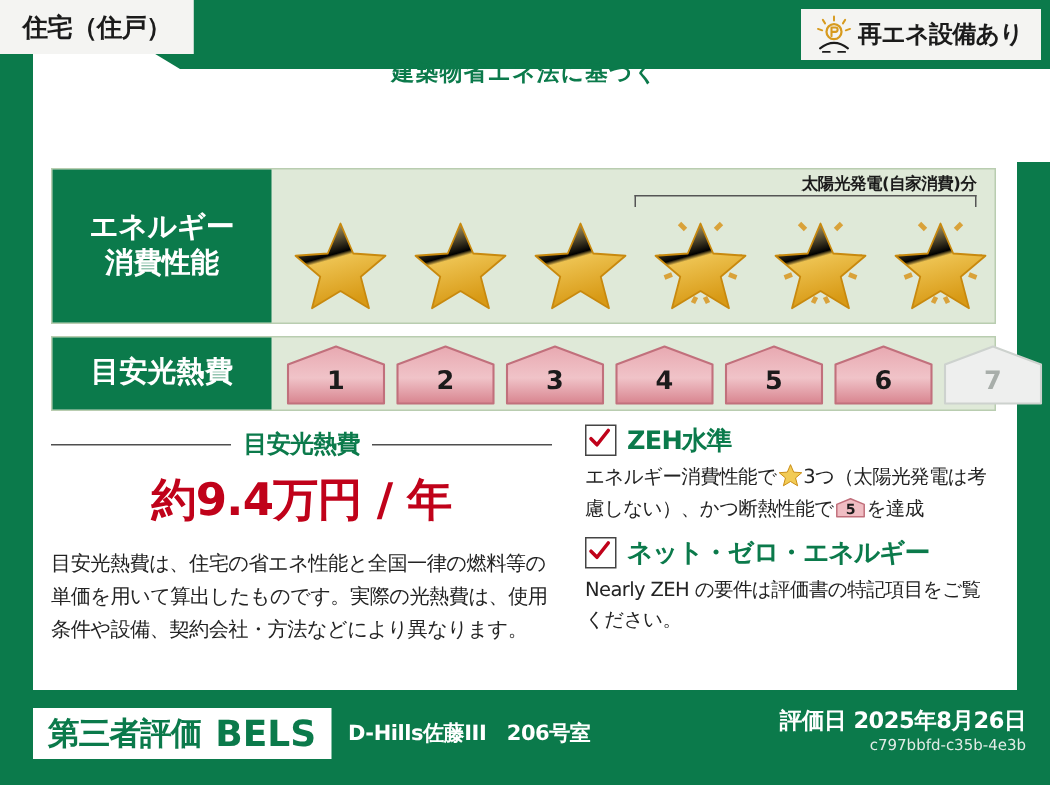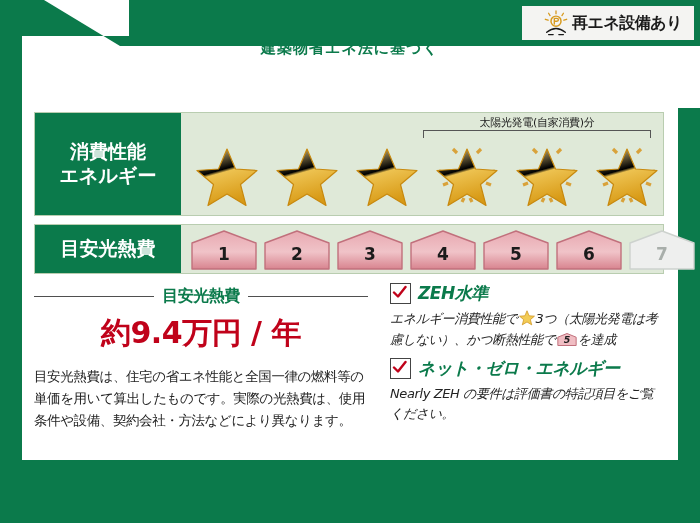--- a/index.html
+++ b/index.html
@@ -39,21 +39,21 @@
     color: #1b1b1b;
     letter-spacing: -0.5px;
   }
   .tag-renew {
     position: absolute;
     right: 6px; top: 6px;
     height: 34px;
     background: #f4f4f2;
     display: flex;
     align-items: center;
-    padding: 0 12px 0 20px;
+    padding: 0 12px 0 8px;
     gap: 2px;
   }
   .tag-renew .renew-label {
     font-size: 16px;
     font-weight: bold;
     color: #1b1b1b;
     letter-spacing: -0.5px;
   }
   .sun-icon { width: 28px; height: 26px; display:block; }
 
@@ -147,23 +147,23 @@
   .star-svg { position: absolute; left: 6px; top: 8px; }
   .spark-svg { position: absolute; left: 0; top: 0; }
 
   .solar-bracket {
     position: absolute;
     left: 242px; top: 4px;
     width: 228px;
   }
   .solar-bracket-text {
     font-size: 11px;
-    font-weight: normal;
+    font-weight: bold;
     color: #1b1b1b;
-    text-align: center;
+    text-align: right;
     line-height: 1.1;
     letter-spacing: -0.3px;
   }
   .bracket-line {
     position: relative;
     height: 7px;
     margin-top: 1px;
     border-top: 1px solid #555;
     border-left: 1px solid #555;
     border-right: 1px solid #555;
@@ -230,21 +230,21 @@
     color: #232323;
     line-height: 1.62;
     letter-spacing: -0.4px;
   }
 
   .lower-right {
     position: absolute;
     left: 356px; top: 0;
     width: 274px;
   }
-  .check-item { margin-bottom: 6px; font-style: italic; }
+  .check-item { margin-bottom: 6px; }
   .check-head {
     display: flex;
     align-items: center;
     gap: 7px;
   }
   .checkbox {
     width: 19px; height: 19px;
     border: 1.5px solid #444;
     background: #fff;
     position: relative;
@@ -342,20 +342,23 @@
   <div class="top-zone">
 
     <svg class="diag-white" viewBox="0 0 700 108" preserveAspectRatio="none">
       <polygon points="0,108 700,108 700,36 129,36 129,0 0,0" fill="#ffffff" opacity="0"></polygon>
       <polygon points="700,24 700,108 22,108 22,82 60,82 0,0 129,0 129,36 540,36 540,24" fill="#ffffff" opacity="0"></polygon>
       <path d="M 700,22 L 700,108 L 22,108 L 22,86 L 75,86 L 20,30 L 129,30 L 129,40 L 545,40 L 545,22 Z" fill="#ffffff" opacity="0"></path>
       <polygon points="129,0 700,0 700,16 170,56 700,56 700,108 22,108 22,92 52,92" fill="#ffffff" opacity="0"></polygon>
       <polygon points="22,108 700,108 700,46 120,46 44,0 129,0 129,36 22,36" fill="#ffffff"></polygon>
     </svg>
 
+    <div class="tag-housing">
+      <span>住宅（住戸）</span>
+    </div>
 
     <div class="tag-renew">
       <svg class="sun-icon" viewBox="0 0 30 28">
         <g stroke="#d79a1e" stroke-width="1.4" stroke-linecap="round" fill="none">
           <line x1="15" y1="1" x2="15" y2="4"></line>
           <line x1="7" y1="3.5" x2="8.6" y2="6"></line>
           <line x1="23" y1="3.5" x2="21.4" y2="6"></line>
           <line x1="3.5" y1="10" x2="6.5" y2="11"></line>
           <line x1="26.5" y1="10" x2="23.5" y2="11"></line>
         </g>
@@ -370,22 +373,22 @@
     <div class="title-block">
       <div class="title-small">建築物省エネ法に基づく</div>
       <div class="title-large">省エネ性能ラベル</div>
     </div>
   </div>
 
   <div class="body-white">
 
     <div class="perf-row perf-energy">
       <div class="perf-label two-line">
+        <span>エネルギー</span>
         <span>消費性能</span>
-        <span>エネルギー</span>
       </div>
       <div class="perf-content">
 
         <div class="solar-bracket">
           <div class="solar-bracket-text">太陽光発電(自家消費)分</div>
           <div class="bracket-line"></div>
         </div>
 
         <div class="stars-wrap">
 
@@ -581,14 +584,25 @@
             </span>
             <span class="check-title">ネット・ゼロ・エネルギー</span>
           </div>
           <div class="check-body">Nearly ZEH の要件は評価書の特記項目をご覧ください。</div>
         </div>
 
       </div>
     </div>
   </div>
 
+  <div class="footer">
+    <div class="bels-box">
+      <span class="bels-text">第三者評価</span>
+      <span class="bels-mark">BELS</span>
+    </div>
+    <div class="building-name">D-Hills佐藤III　206号室</div>
+    <div class="eval-block">
+      <div class="eval-date">評価日 2025年8月26日</div>
+      <div class="eval-id">c797bbfd-c35b-4e3b</div>
+    </div>
+  </div>
 
 </div>
 
 </body></html>

